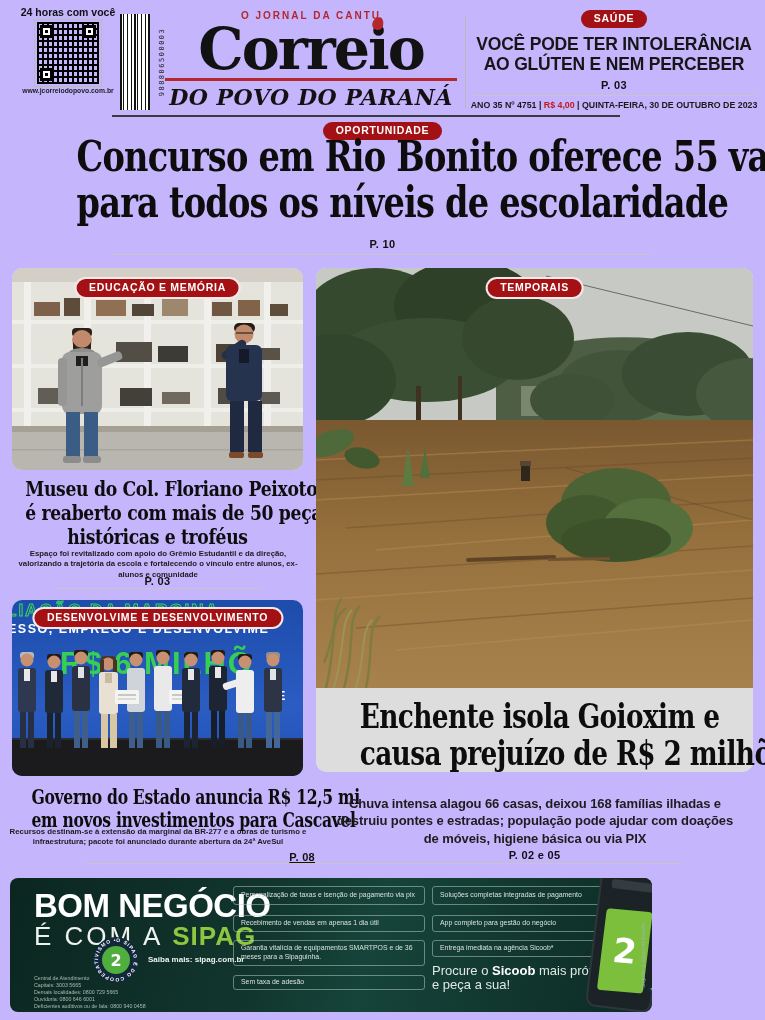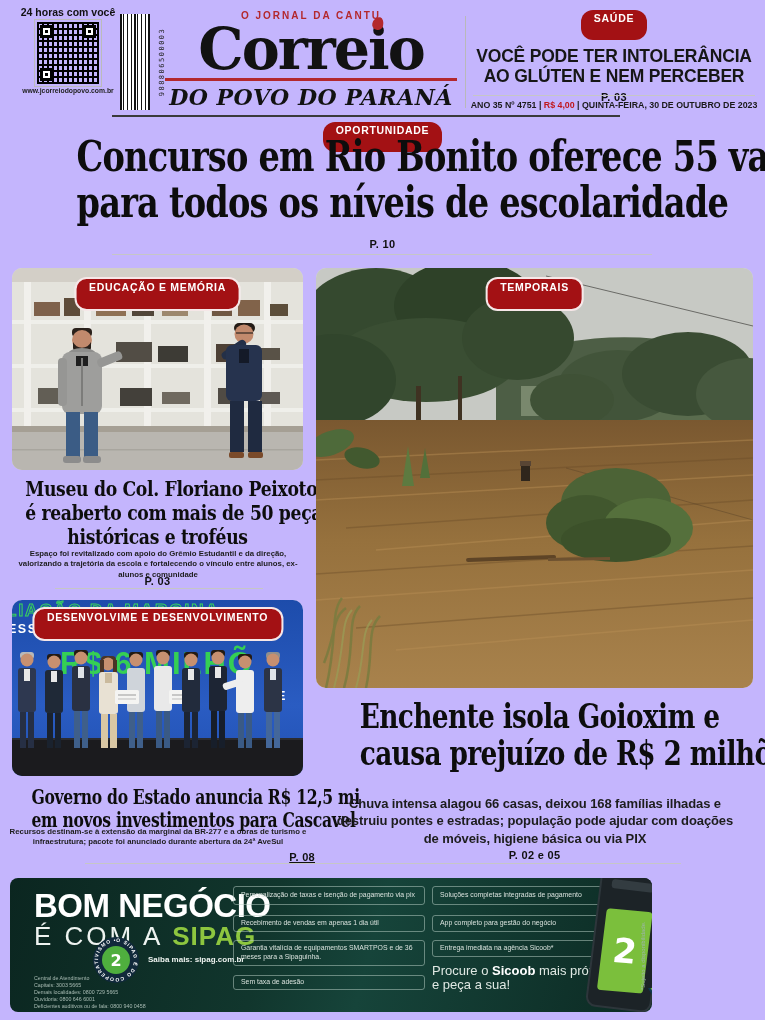--- a/index.html
+++ b/index.html
@@ -1,19 +1,19 @@
 <!DOCTYPE html>
 <html style="--accent-red: #a31114; --brand-red: #b3282d; --sipag-green: #8dc63f; --ad-bg-dark: #0b2620;"><head>
 <meta charset="utf-8">
 <style>
   html,body{margin:0;padding:0;background:#fff;}
   .page{position:relative;width:765px;height:1020px;background:#c4b5fd;overflow:hidden;
         font-family:"Liberation Sans",sans-serif;color:#111;}
   .pill{display:inline-block;background:var(--accent-red,#a31114);color:#fff;font-weight:bold;
-        font-size:10.5px;letter-spacing:.7px;padding:3px 13px 16px;border-radius:12px;line-height:1;white-space:nowrap;}
+        font-size:10.5px;letter-spacing:.7px;padding:3px 13px 4px;border-radius:12px;line-height:1;white-space:nowrap;}
   .photo-badge{position:absolute;top:9px;left:50%;transform:translateX(-50%);
         border:2px solid rgba(255,255,255,.9);z-index:5;}
   .serif{font-family:"DejaVu Serif",serif;font-weight:bold;color:#0d0d0d;}
   .hl-line{white-space:nowrap;transform:scaleX(var(--sx,.84));transform-origin:50% 50%;}
   .pref{font-weight:bold;font-size:11px;color:#111;letter-spacing:.3px;}
   .rule{position:absolute;height:1px;background:#c6c6c6;}
   .deck{font-weight:bold;color:#1d1d1d;text-align:center;}
   .photo{position:absolute;border-radius:10px;overflow:hidden;background:#ddd;}
   .photo svg{display:block;}
 
@@ -325,21 +325,21 @@
     <span class="pill photo-badge" style="top:7px;">DESENVOLVIME E DESENVOLVIMENTO</span>
   </div>
   <div class="inv-hl serif">
     <div class="hl-line" style="--sx:.8">Governo do Estado anuncia R$ 12,5 mi</div>
     <div class="hl-line" style="--sx:.8">em novos investimentos para Cascavel</div>
   </div>
   <div class="inv-deck deck">Recursos destinam-se à extensão da marginal da BR-277 e a obras de turismo e infraestrutura; pacote foi anunciado durante abertura da 24ª AveSul</div>
   <div class="inv-pref pref">P. 08</div>
   <div class="rule" style="left:85px;top:863px;width:596px;"></div>
 
-  <div class="photo" style="left:316px;top:268px;width:437px;height:420px;">
+  <div class="photo" style="left:316px;top:268px;width:437px;height:504px;">
     <svg viewBox="0 0 437 420" width="437" height="420">
       <defs>
         <linearGradient id="wg" x1="0" y1="0" x2="0" y2="1">
           <stop offset="0" stop-color="#7a5830"></stop>
             <stop offset=".45" stop-color="#96713d"></stop>
             <stop offset="1" stop-color="#a8824c"></stop>
         </linearGradient>
       </defs>
       <rect width="437" height="160" fill="#c7c9c4"></rect>
       <path d="M230,8 L437,58" stroke="#6a6a66" stroke-width="1" fill="none"></path>

